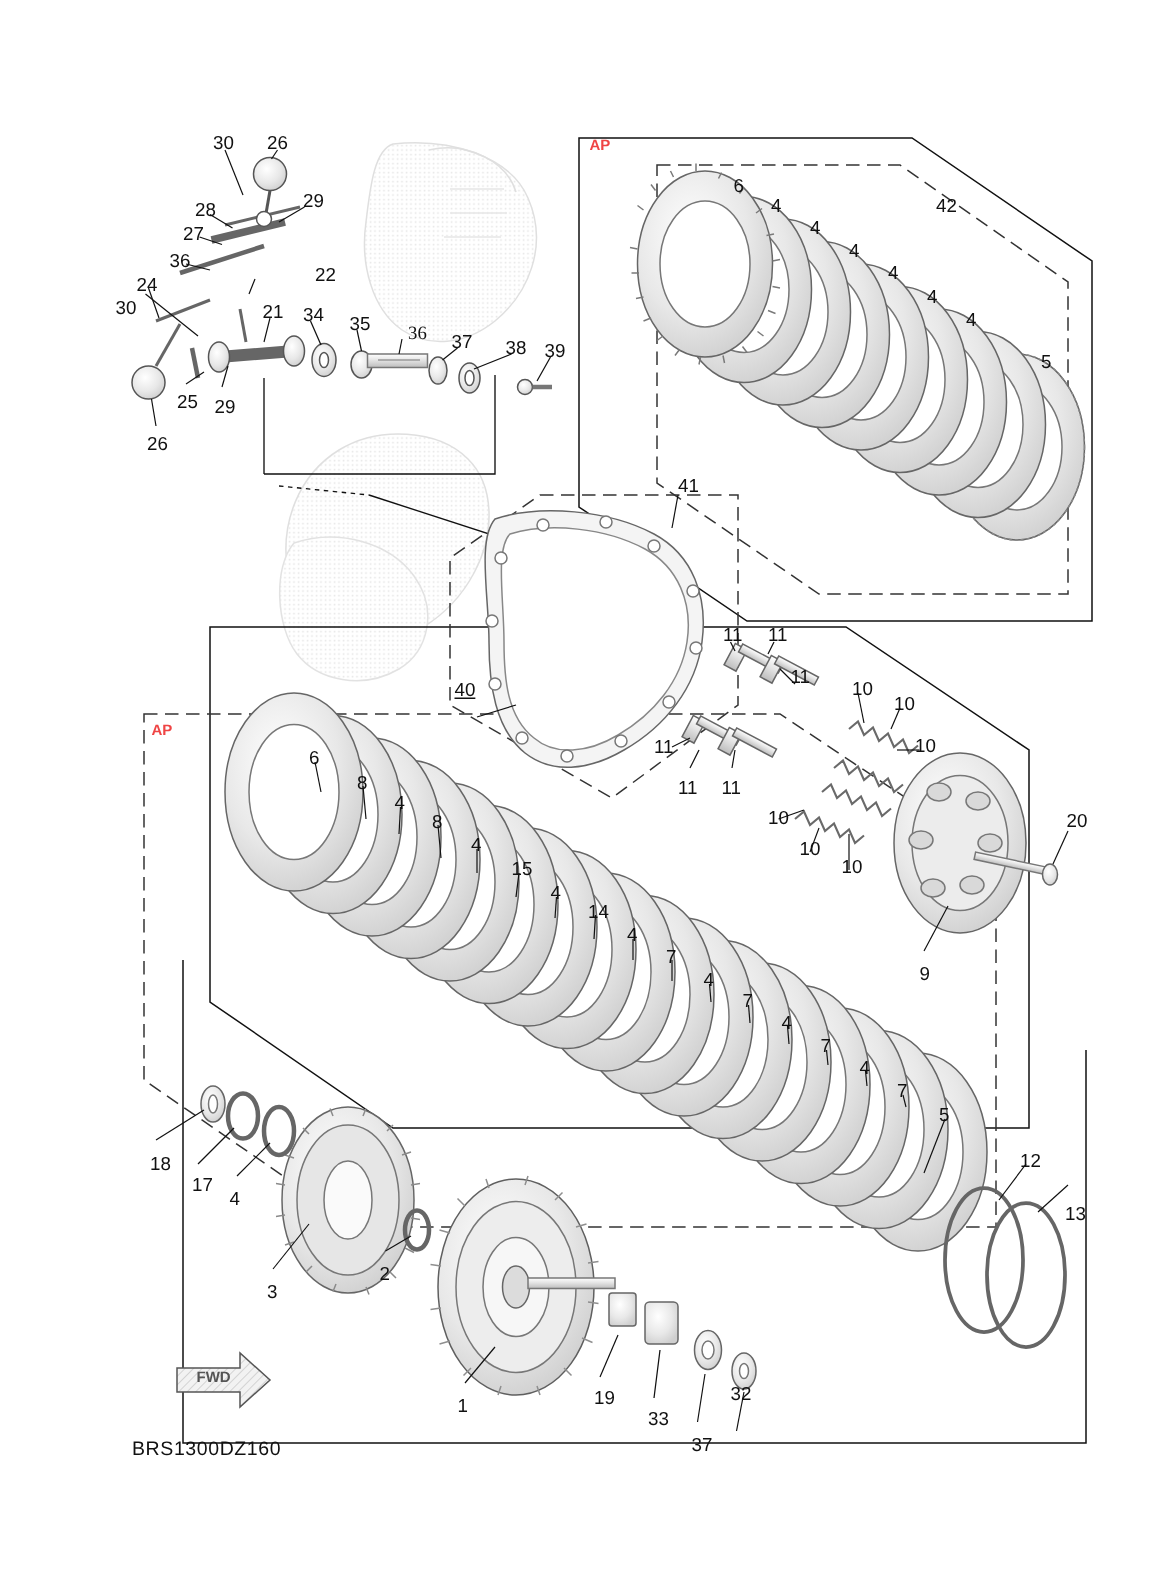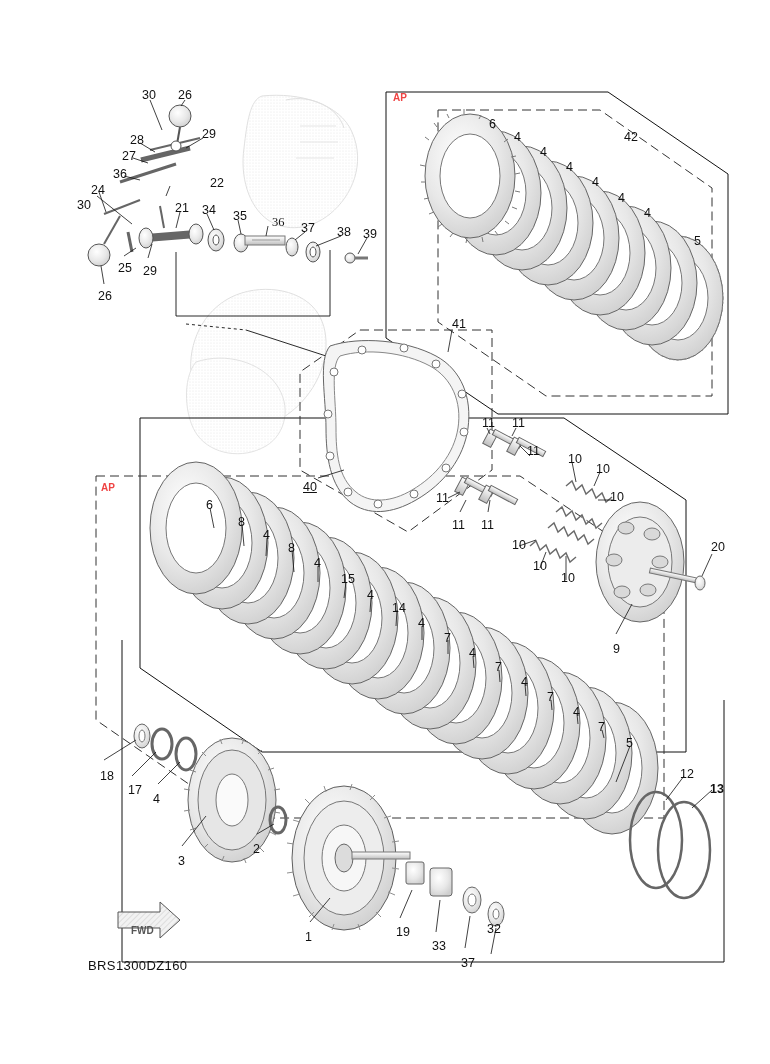--- a/index.html
+++ b/index.html
@@ -458,21 +458,21 @@
       <div class="callout" style="left: 527px; top: 445px;">11</div>
       <div class="callout" style="left: 568px; top: 453px;">10</div>
       <div class="callout" style="left: 596px; top: 463px;">10</div>
       <div class="callout" style="left: 610px; top: 491px;">10</div>
       <div class="callout" style="left: 436px; top: 492px;">11</div>
       <div class="callout" style="left: 452px; top: 519px;">11</div>
       <div class="callout" style="left: 481px; top: 519px;">11</div>
       <div class="callout" style="left: 512px; top: 539px;">10</div>
       <div class="callout" style="left: 533px; top: 560px;">10</div>
       <div class="callout" style="left: 561px; top: 572px;">10</div>
-      <div class="callout" style="left: 303px; top: 481px; text-decoration: underline;">40</div>
+      <div class="callout" style="left: 303px; top: 454px; text-decoration: underline;">40</div>
       <div class="callout" style="left: 711px; top: 541px; text-align: center;">20</div>
       <div class="callout" style="left: 613px; top: 643px;">9</div>
       <div class="callout" style="left: 206px; top: 499px;">6</div>
       <div class="callout" style="left: 238px; top: 516px;">8</div>
       <div class="callout" style="left: 263px; top: 529px;">4</div>
       <div class="callout" style="left: 288px; top: 542px;">8</div>
       <div class="callout" style="left: 314px; top: 557px;">4</div>
       <div class="callout" style="left: 341px; top: 573px;">15</div>
       <div class="callout" style="left: 367px; top: 589px;">4</div>
       <div class="callout" style="left: 392px; top: 602px;">14</div>
@@ -489,23 +489,23 @@
       <div class="callout" style="left: 128px; top: 784px;">17</div>
       <div class="callout" style="left: 153px; top: 793px;">4</div>
       <div class="callout" style="left: 178px; top: 855px;">3</div>
       <div class="callout" style="left: 253px; top: 843px;">2</div>
       <div class="callout" style="left: 305px; top: 931px;">1</div>
       <div class="callout" style="left: 396px; top: 926px;">19</div>
       <div class="callout" style="left: 432px; top: 940px;">33</div>
       <div class="callout" style="left: 461px; top: 957px;">37</div>
       <div class="callout" style="left: 487px; top: 923px;">32</div>
       <div class="callout" style="left: 680px; top: 768px;">12</div>
-      <div class="callout" style="left: 710px; top: 783px; font-weight: bold;">13</div>
+      <div class="callout" style="left: 710px; top: 803px;">13</div>
     </div>
 
   <div class="ap-label" style="left:393px;top:92px;">AP</div>
   <div class="ap-label" style="left:101px;top:482px;">AP</div>
 
   <div class="partno" style="left:88px;top:958px;text-align:center;">BRS1300DZ160</div>
 
-  <div style="position:absolute;left:131px;top:913px;font-size:10px;font-weight:bold;color:#555;margin-top:12px;">FWD</div>
+  <div style="position:absolute;left:131px;top:913px;font-size:10px;font-weight:bold;color:#555;">FWD</div>
 
 </div>
 
 </body></html>

